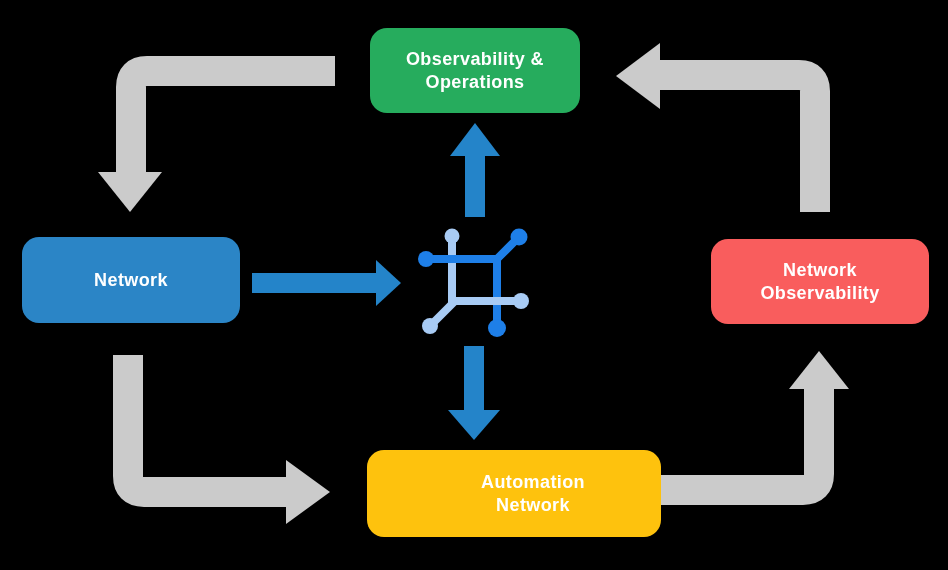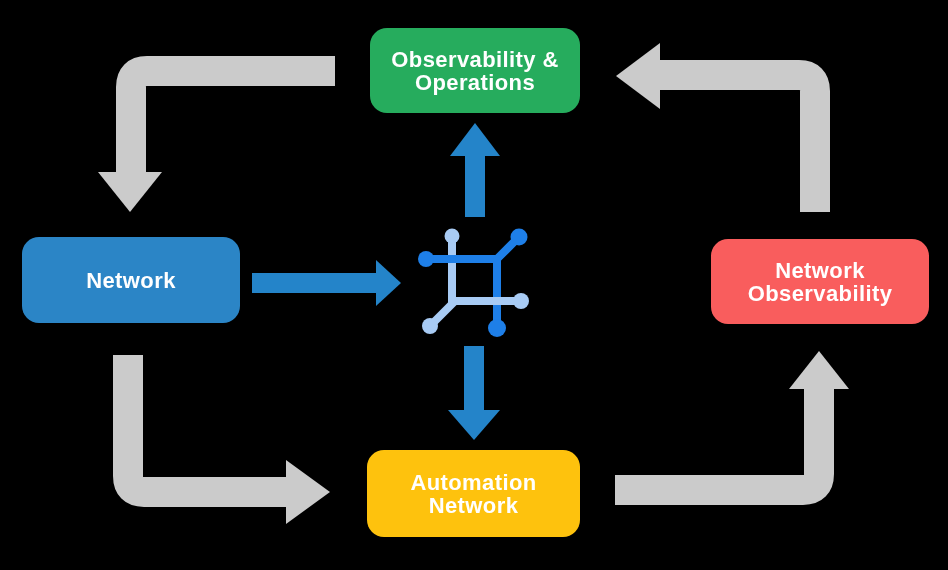--- a/index.html
+++ b/index.html
@@ -10,32 +10,32 @@
     overflow:hidden;
     font-family:"Liberation Sans", sans-serif;
   }
   #arrow-layer{position:absolute;left:0;top:0;}
   .node{
     position:absolute;
     border-radius:17px;
     display:flex;flex-direction:column;
     align-items:center;justify-content:center;
     color:#fff;
-    font-size:22px;
+    font-size:18px;
     font-weight:600;
     letter-spacing:0.4px;
     line-height:23px;
     text-align:center;
   }
   .node span{display:block;}
   
   #node-observability{left:370px;top:28px;width:210px;height:85px;background:#26AC5D;}
   #node-operations{left:22px;top:237px;width:218px;height:86px;background:#2B85C6;}
   #node-infrastructure{left:711px;top:239px;width:218px;height:85px;background:#F95D5D;}
-  #node-automation{left:367px;top:450px;width:213px;height:87px;background:#FEC20D;}
+  #node-automation{left:367px;top:450px;width:256px;height:87px;background:#FEC20D;padding-left:38px;}
 </style>
 </head>
 <body>
 
 <div id="stage">
 
   <svg id="arrow-layer" width="948" height="570" viewBox="0 0 948 570">
 
     <g>
       <path d="M 335 71 L 147 71 Q 131 71 131 87 L 131 174" fill="none" stroke-width="30" stroke="#CBCBCB"></path>

